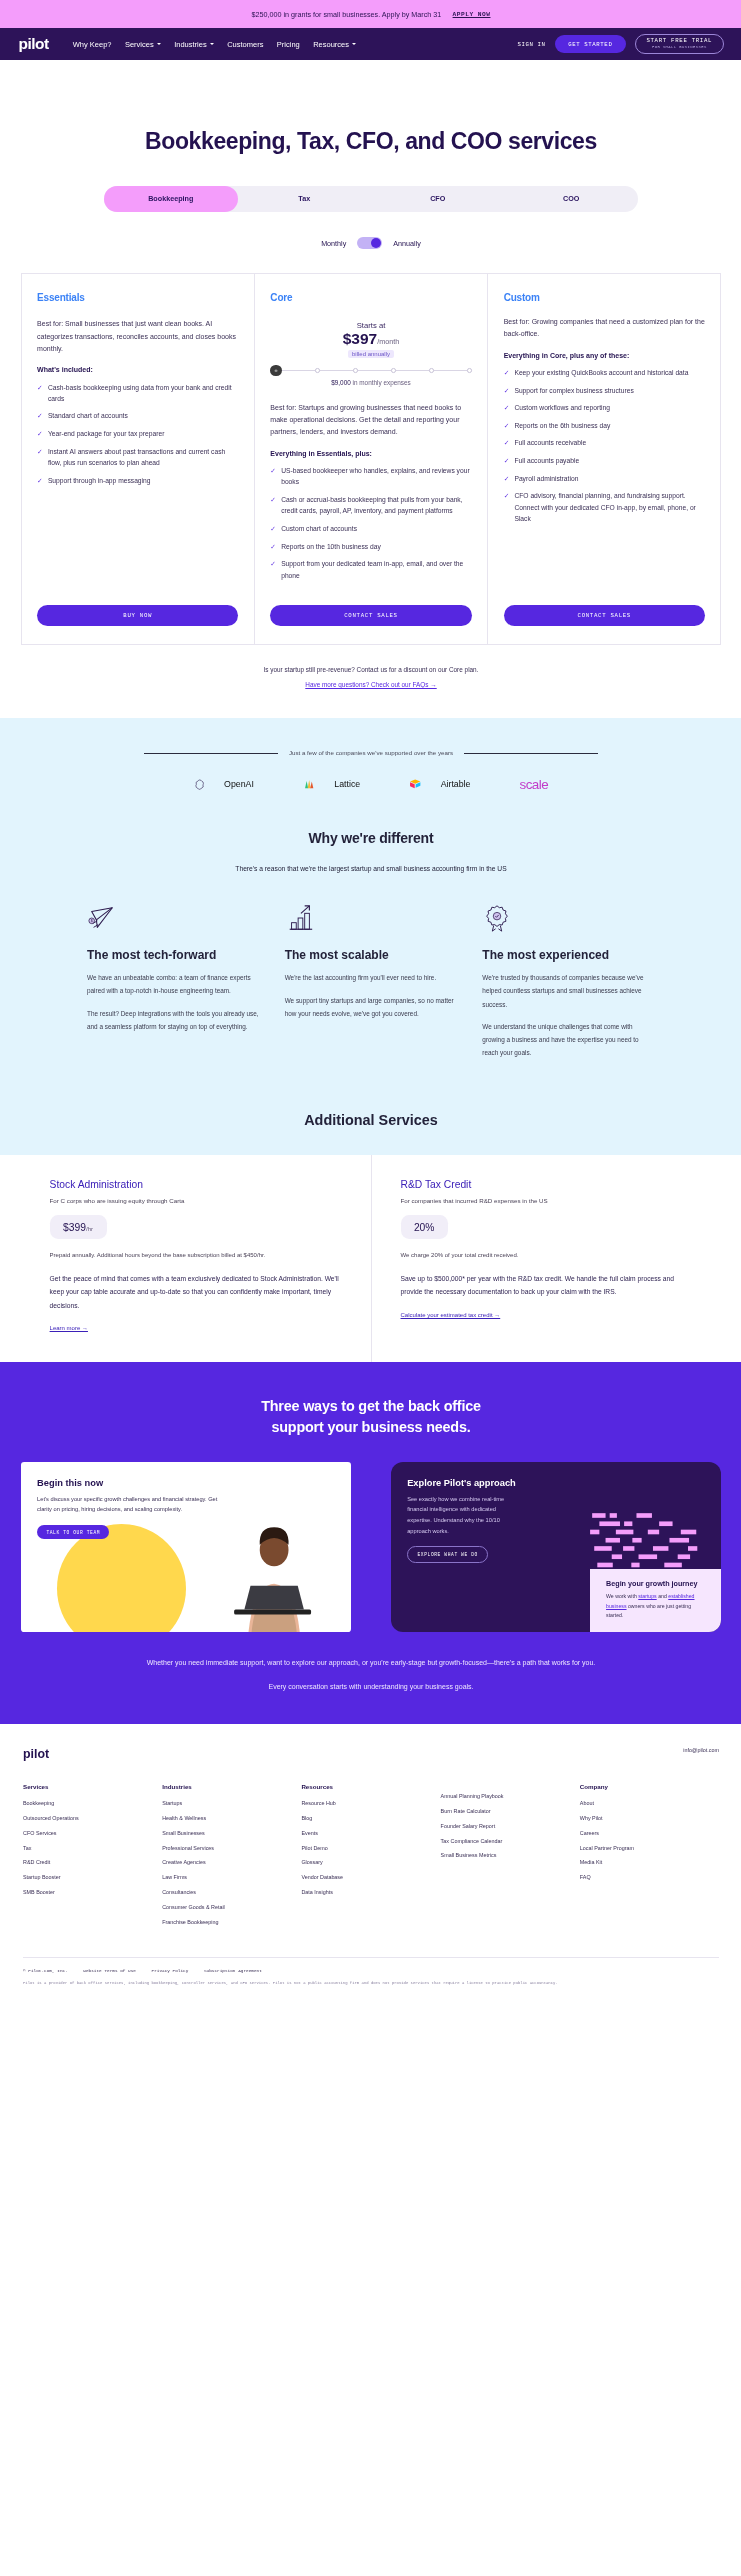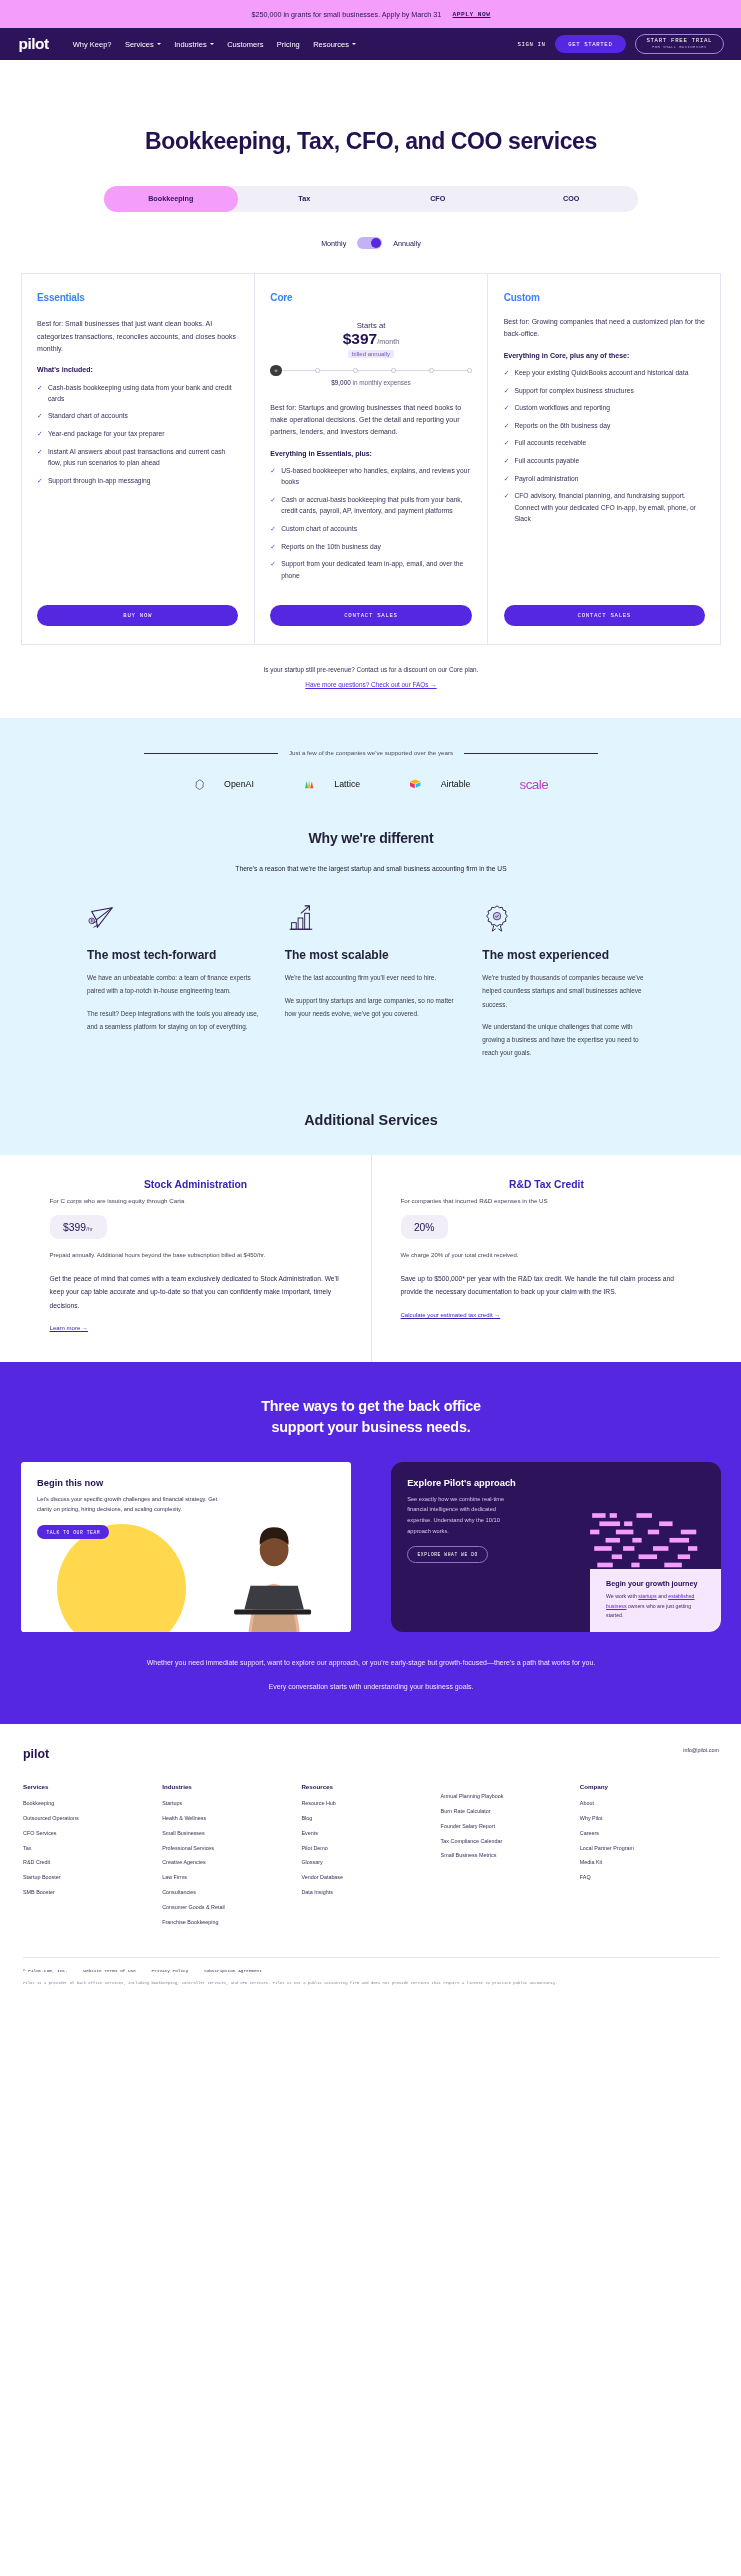--- a/index.html
+++ b/index.html
@@ -249,21 +249,21 @@
 
   
   .addl { background: #E2F4FD; text-align: center; padding: 12.4px 0 27px; }
   .addl h2 { font-size: 14.4px; color: #23223a; }
   .svc-wrap { display: flex; margin: 0 20.6px; background: #fff; }
   .svc {
     flex: 1; padding: 24px 29px 30px; text-align: left;
     border-right: 0.5px solid #E7E4EF;
   }
   .svc:last-child { border-right: none; }
-  .svc h3 { font-size: 10.3px; color: #3B20B8; font-weight: bold; text-align: center; }
+  .svc h3 { font-size: 10.3px; color: #3B20B8; font-weight: normal; }
   .svc .who { font-size: 6.2px; color: #4a4257; margin-top: 7.2px; }
   .pill {
     display: inline-block; margin-top: 11.3px;
     background: #F1EEF8; border-radius: 8.2px;
     padding: 6.2px 13.4px;
     font-size: 10.3px; color: #241250;
   }
   .pill .per { font-size: 6.2px; color: #6b6180; }
   .svc .fine { font-size: 6px; color: #4a4257; line-height: 1.9; margin-top: 11.3px; }
   .svc .body { font-size: 6.7px; color: #2f2352; line-height: 2.0; margin-top: 10.3px; }

